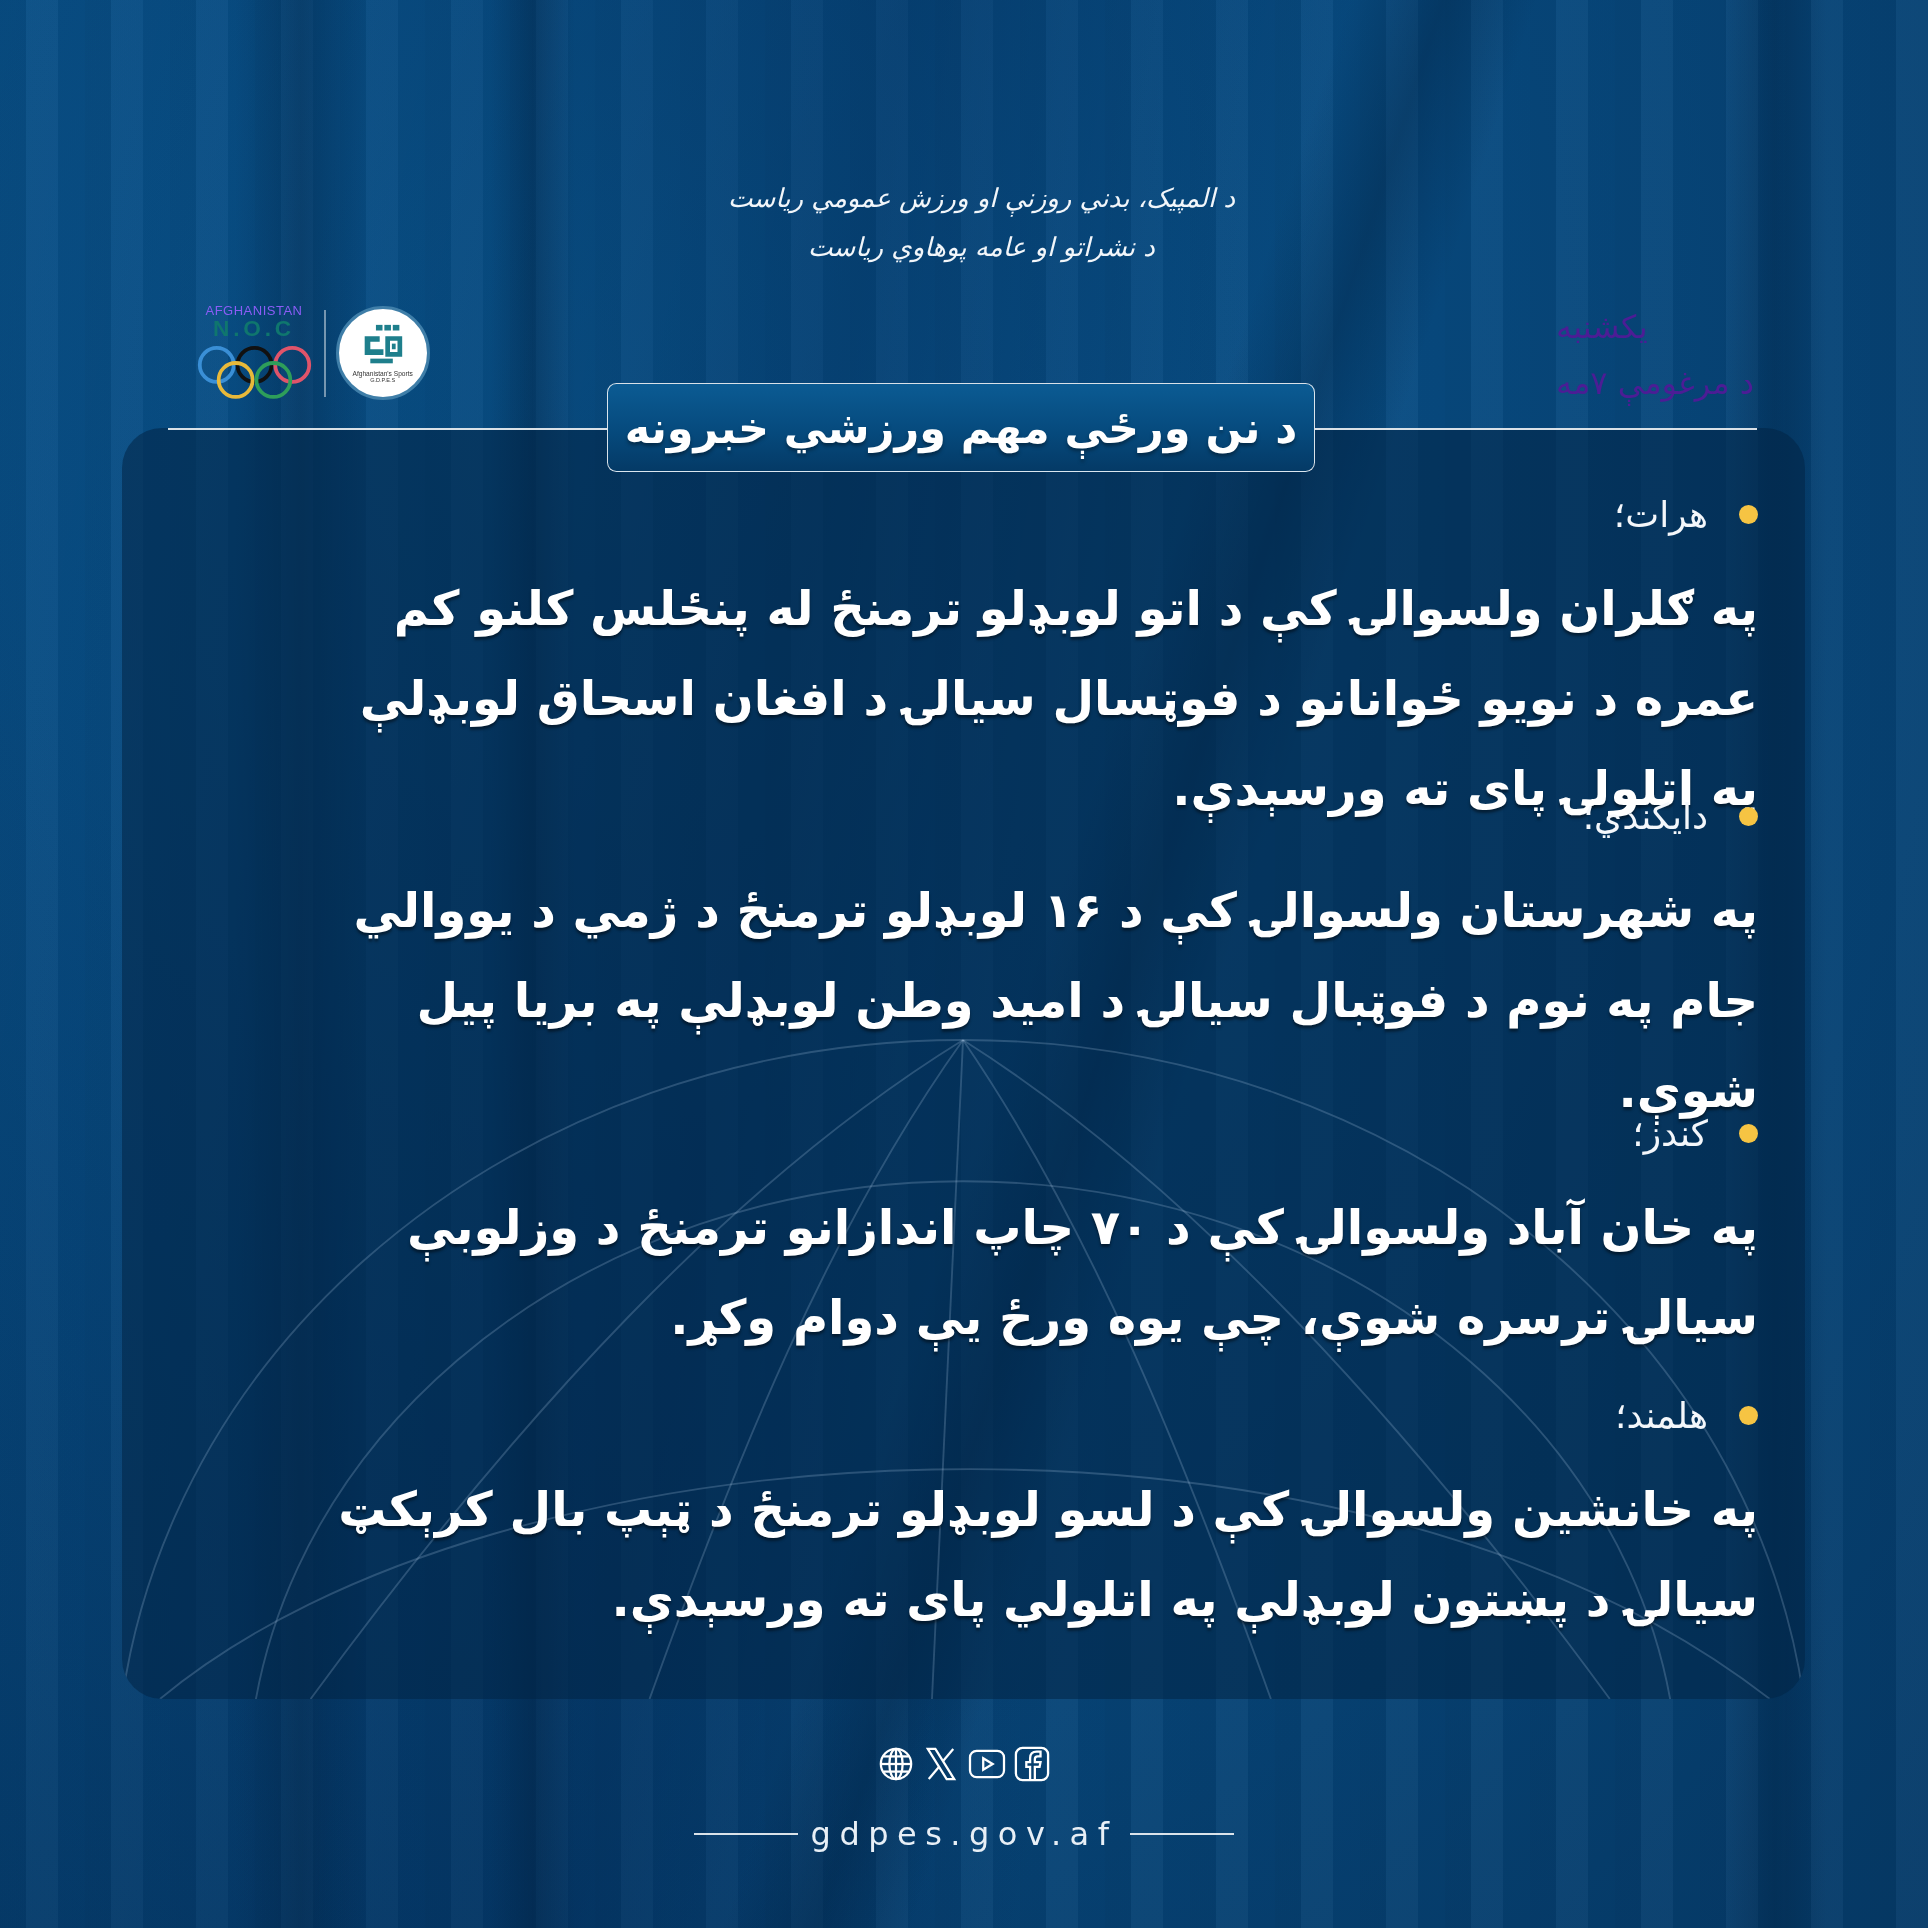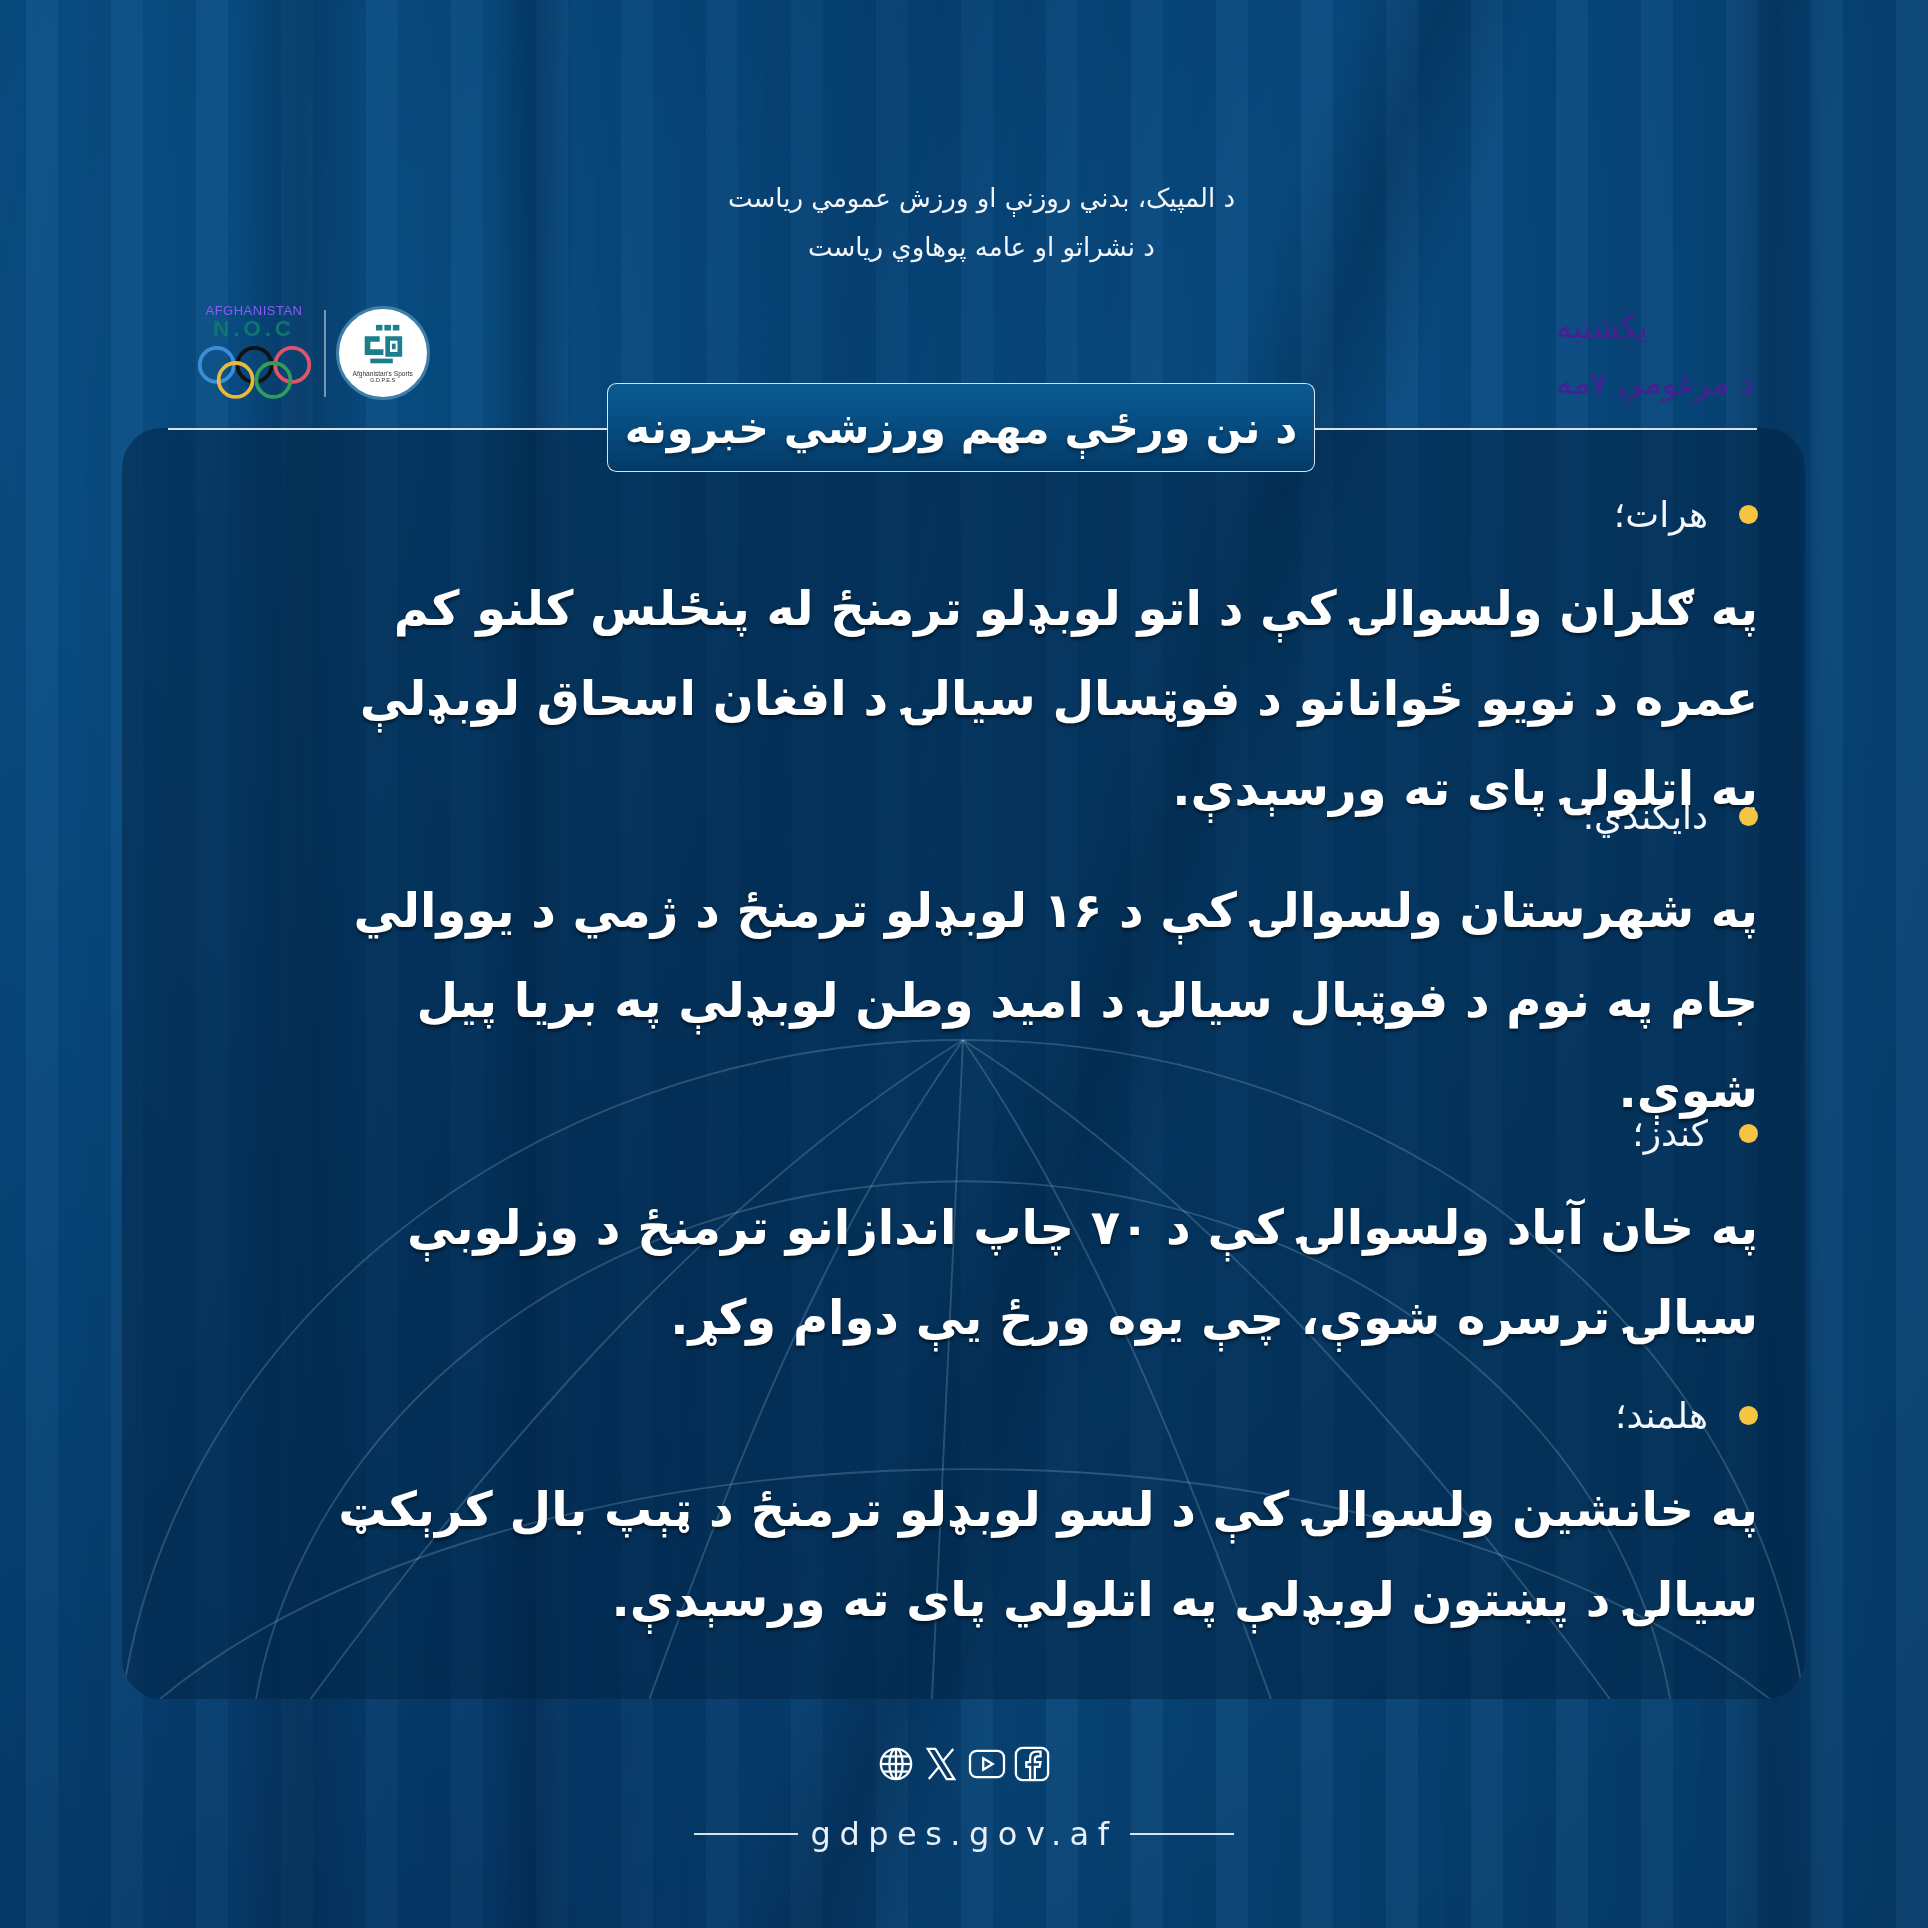--- a/index.html
+++ b/index.html
@@ -12,21 +12,21 @@
         radial-gradient(ellipse at 30% 20%, #0a5a94 0%, #074a80 45%, #053a68 100%);
     }
     .bg-streak {
       position: absolute; top: 0; height: 1928px; width: 132px;
       background: linear-gradient(90deg, rgba(0,30,60,0) 0%, rgba(0,30,60,0.35) 50%, rgba(0,30,60,0) 100%);
       pointer-events: none;
     }
     .header-org {
       position: absolute; top: 174px; left: 0; width: 1928px; text-align: center;
       font-size: 26px; line-height: 49px; direction: rtl; color: #f2f6fa;
-      padding-left: 35px; box-sizing: border-box;
+      padding-left: 35px; box-sizing: border-box; font-style: italic;
     }
     .logos {
       position: absolute; left: 193px; top: 301px; width: 245px; height: 104px;
       display: flex; align-items: center;
     }
     .noc { width: 122px; text-align: center; }
     .noc-top { font-family: "Liberation Sans", sans-serif; font-size: 13px; letter-spacing: 0.5px; color: #8b5cf6; }
     .noc-mid { font-family: "Liberation Sans", sans-serif; font-size: 22.6px; font-weight: bold; letter-spacing: 3.8px; color: #0f766e; line-height: 22.6px; }
     .rings { margin-top: 3.8px; }
     .logo-divider { width: 1.9px; height: 87px; background: rgba(255,255,255,0.45); margin: 0 9.4px; }

